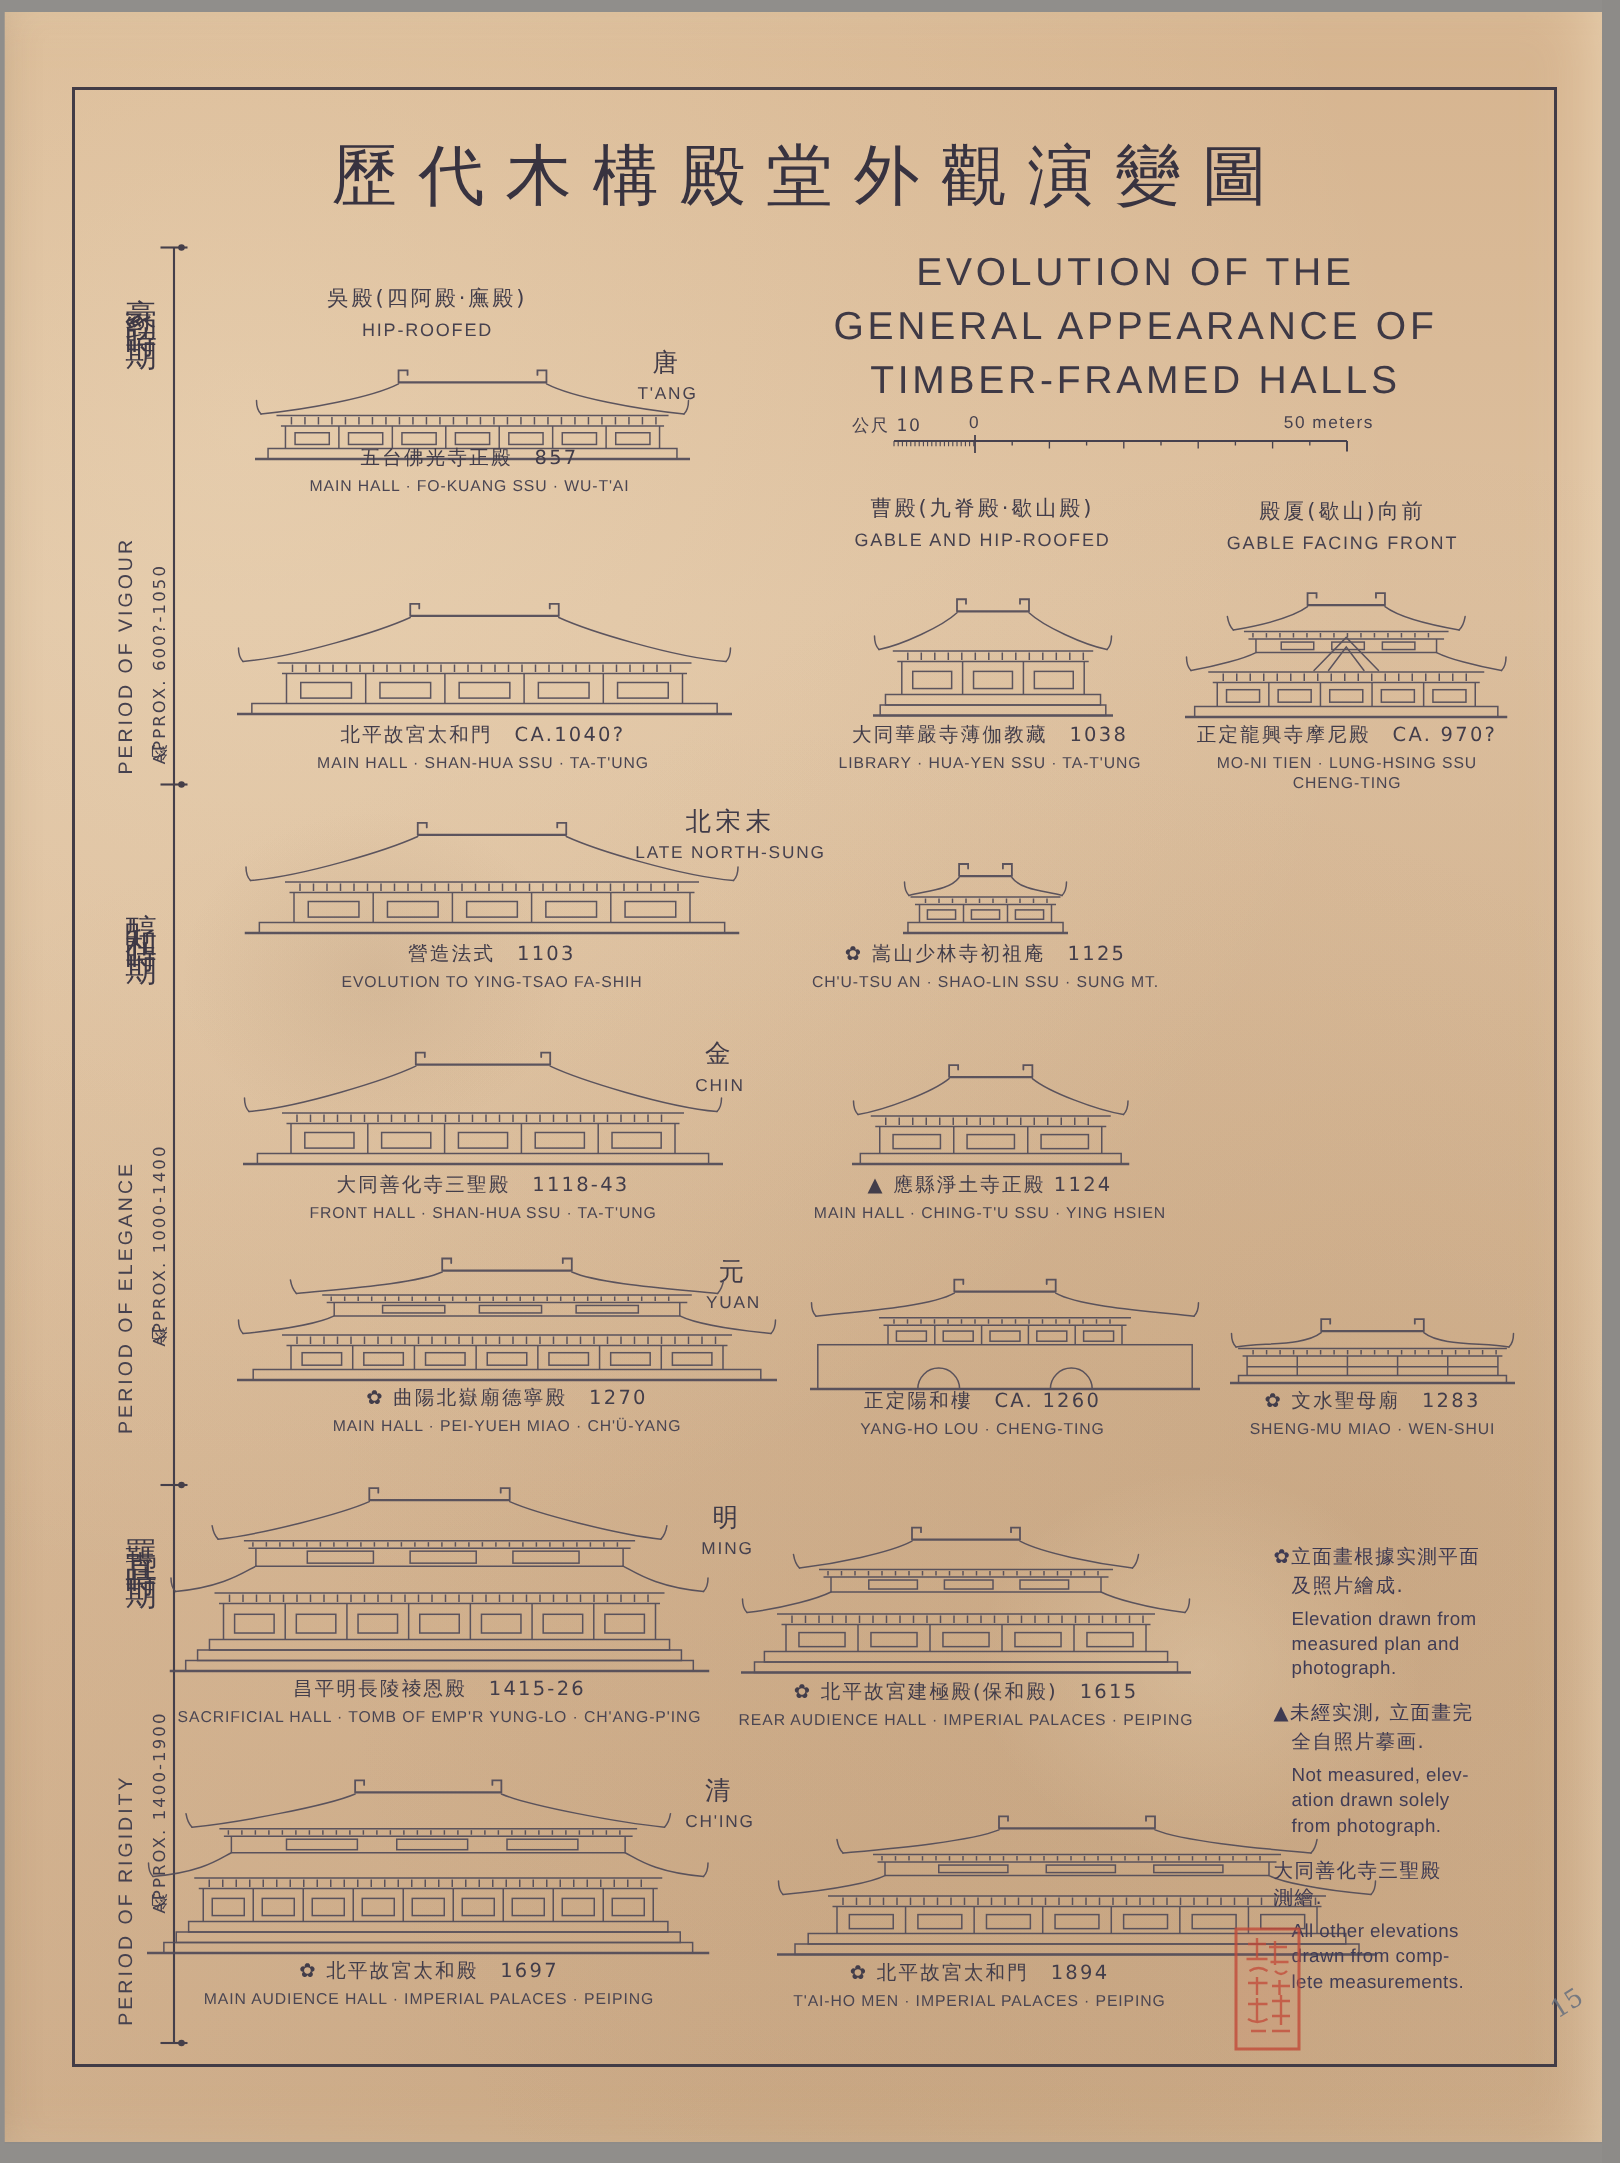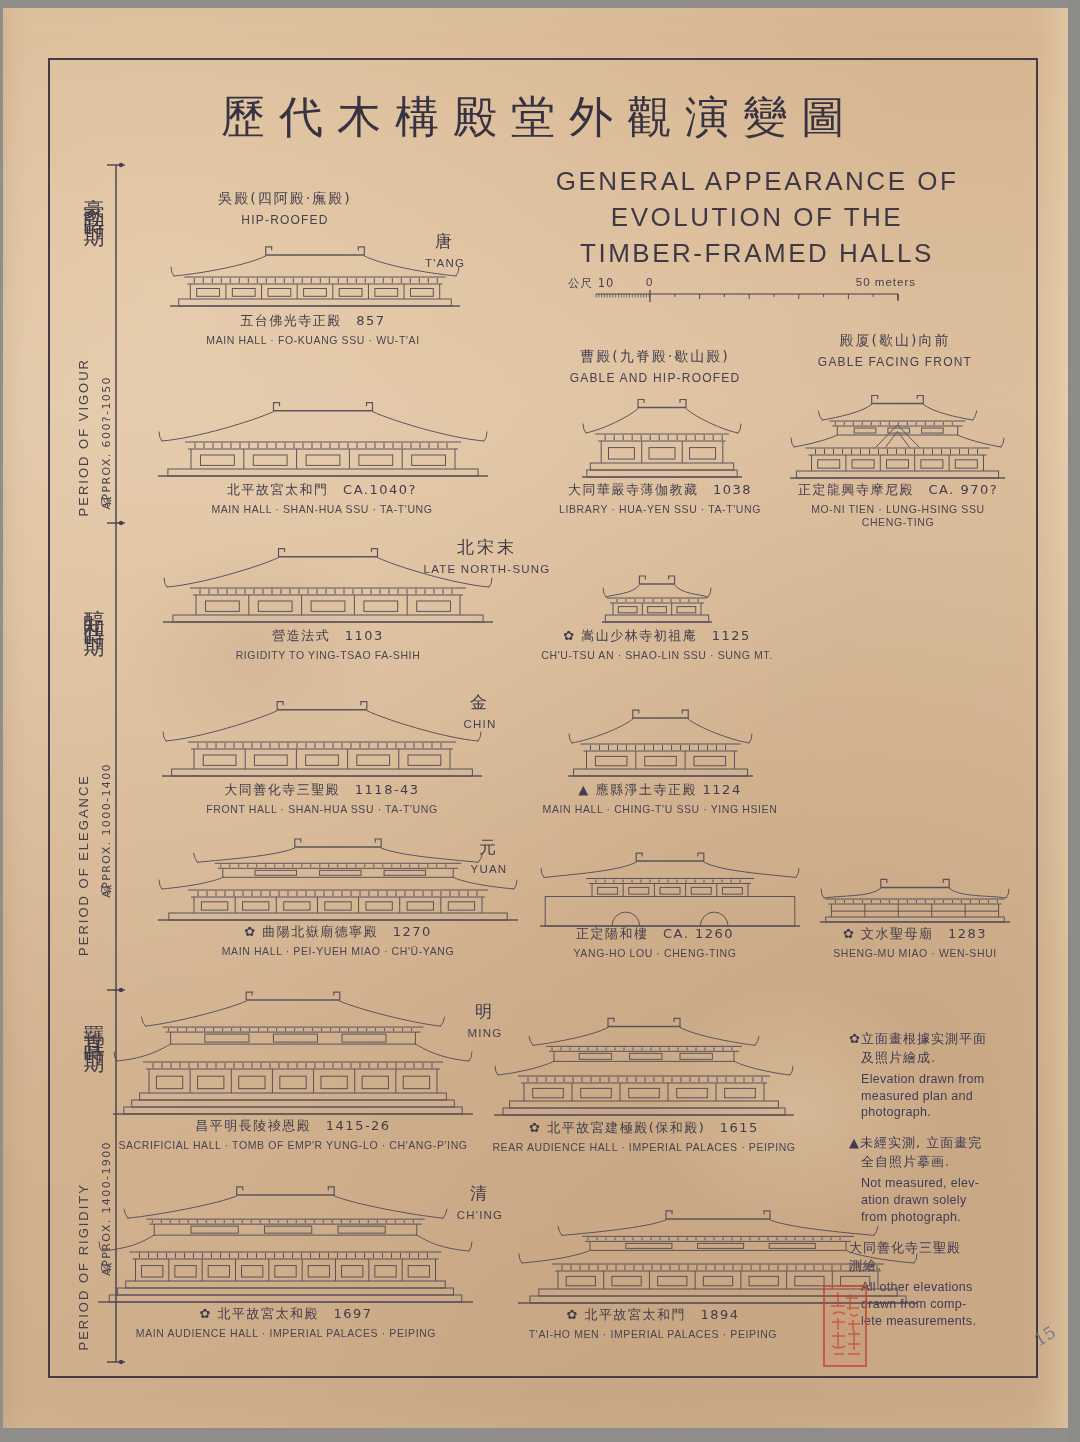--- a/index.html
+++ b/index.html
@@ -54,22 +54,22 @@
   <div class="edge" style="left:0;top:0;width:1080px;height:8px;"></div>
   <div class="edge" style="left:0;top:1429px;width:1080px;height:13px;"></div>
   <div class="edge" style="left:0;top:0;width:3px;height:1442px;"></div>
   <div class="stain" style="left:120px;top:540px;width:260px;height:220px;background:radial-gradient(closest-side,rgba(120,85,55,.10),transparent);"></div>
   <div class="stain" style="left:650px;top:980px;width:300px;height:260px;background:radial-gradient(closest-side,rgba(255,240,210,.22),transparent);"></div>
 
   <div class="frame"></div>
 
   <div class="title-cn cjk">歷代木構殿堂外觀演變圖</div>
   <div class="title-en">
+    <div>EVOLUTION OF THE</div>
     <div>GENERAL APPEARANCE OF</div>
-    <div>EVOLUTION OF THE</div>
     <div>TIMBER-FRAMED HALLS</div>
   </div>
 
   <div class="scalebar">
     <span class="lab cjk" style="left:2px;">公尺 10</span>
     <span class="lab" style="left:80px;">0</span>
     <span class="lab" style="right:2px;">50 meters</span>
     <svg id="scalebar-svg" width="352" height="16" style="position:absolute;left:0;top:14px;">
         <line x1="30" y1="4" x2="332" y2="4" stroke="#46414e" stroke-width="1.2"></line>
         <line x1="30" y1="4" x2="30" y2="7.5" stroke="#46414e" stroke-width="0.7"></line>
@@ -134,21 +134,21 @@
   <div class="period" style="left:56px;top:998px;height:362px;">
     <span class="pcn cjk" style="left:24px;top:10px;">羈直時期</span>
     <span class="pen" style="left:20px;bottom:10px;">PERIOD OF RIGIDITY</span>
     <span class="prange" style="left:44px;bottom:78px;">約 APPROX. 1400-1900</span>
   </div>
 
   <div class="hdr" style="left:135px;top:190px;">
     <div class="cn cjk">吳殿(四阿殿·廡殿)</div>
     <div class="en">HIP-ROOFED</div>
   </div>
-  <div class="hdr" style="left:505px;top:348px;">
+  <div class="hdr" style="left:505px;top:330px;">
     <div class="cn cjk">曹殿(九脊殿·歇山殿)</div>
     <div class="en">GABLE AND HIP-ROOFED</div>
   </div>
   <div class="hdr" style="left:745px;top:332px;">
     <div class="cn cjk">殿厦(歇山)向前</div>
     <div class="en">GABLE FACING FRONT</div>
   </div>
 
   <div class="dyn" style="left:365px;top:230px;">
     <div class="cn cjk">唐</div>
@@ -1137,40 +1137,40 @@
         <line x1="322" y1="29.39" x2="322" y2="32.39" stroke="#514b58" stroke-width="1"></line>
         <path d="M 44 27.39 C 76 24.39, 128 19.9, 148 11.899999999999999" fill="none" stroke="#514b58" stroke-width="1" stroke-linecap="round"></path>
         <path d="M 356 27.39 C 324 24.39, 272 19.9, 252 11.899999999999999" fill="none" stroke="#514b58" stroke-width="1" stroke-linecap="round"></path>
         <path d="M 44 27.39 q -3 -3 -4 -9" fill="none" stroke="#514b58" stroke-width="1" stroke-linecap="round"></path>
         <path d="M 356 27.39 q 3 -3 4 -9" fill="none" stroke="#514b58" stroke-width="1" stroke-linecap="round"></path>
         <line x1="148" y1="10.899999999999999" x2="252" y2="10.899999999999999" stroke="#514b58" stroke-width="1.5"></line>
         <path d="M 148 10.899999999999999 v -8 h 6 v 3" fill="none" stroke="#514b58" stroke-width="1.2" stroke-linecap="round"></path>
         <path d="M 252 10.899999999999999 v -8 h -6 v 3" fill="none" stroke="#514b58" stroke-width="1.2" stroke-linecap="round"></path>
       </svg></div>
 
-  <div class="cap" style="left:113px;top:312px;">
+  <div class="cap" style="left:113px;top:296px;">
     <div class="cn cjk">五台佛光寺正殿 857</div>
     <div class="en">MAIN HALL · FO-KUANG SSU · WU-T'AI</div>
   </div>
   <div class="cap" style="left:122px;top:481px;">
     <div class="cn cjk">北平故宮太和門 CA.1040?</div>
     <div class="en">MAIN HALL · SHAN-HUA SSU · TA-T'UNG</div>
   </div>
   <div class="cap" style="left:460px;top:481px;">
     <div class="cn cjk">大同華嚴寺薄伽教藏 1038</div>
     <div class="en">LIBRARY · HUA-YEN SSU · TA-T'UNG</div>
   </div>
   <div class="cap" style="left:698px;top:481px;">
     <div class="cn cjk">正定龍興寺摩尼殿 CA. 970?</div>
     <div class="en">MO-NI TIEN · LUNG-HSING SSU</div>
     <div class="en" style="margin-top:1px;">CHENG-TING</div>
   </div>
   <div class="cap" style="left:128px;top:627px;">
     <div class="cn cjk">營造法式 1103</div>
-    <div class="en">RIGIDITY TO YING-TSAO FA-SHIH</div>
+    <div class="en">EVOLUTION TO YING-TSAO FA-SHIH</div>
   </div>
   <div class="cap" style="left:457px;top:627px;">
     <div class="cn cjk">✿ 嵩山少林寺初祖庵 1125</div>
     <div class="en">CH'U-TSU AN · SHAO-LIN SSU · SUNG MT.</div>
   </div>
   <div class="cap" style="left:122px;top:781px;">
     <div class="cn cjk">大同善化寺三聖殿 1118-43</div>
     <div class="en">FRONT HALL · SHAN-HUA SSU · TA-T'UNG</div>
   </div>
   <div class="cap" style="left:460px;top:781px;">

